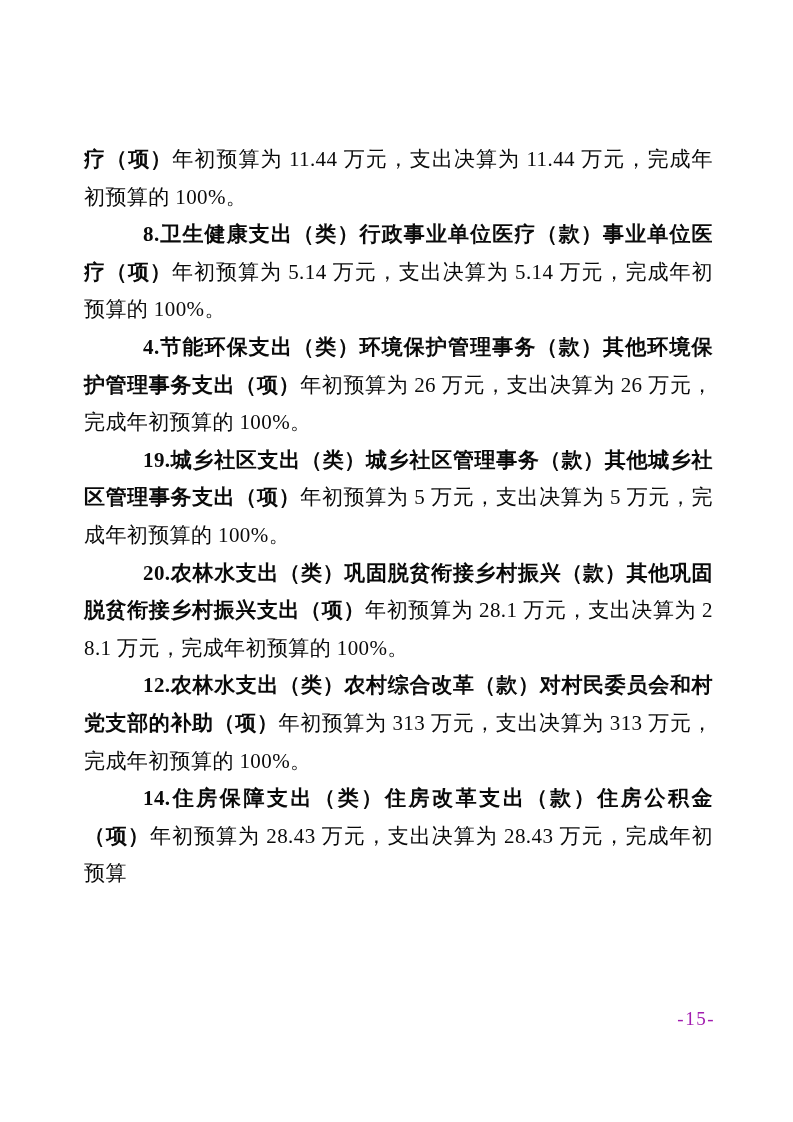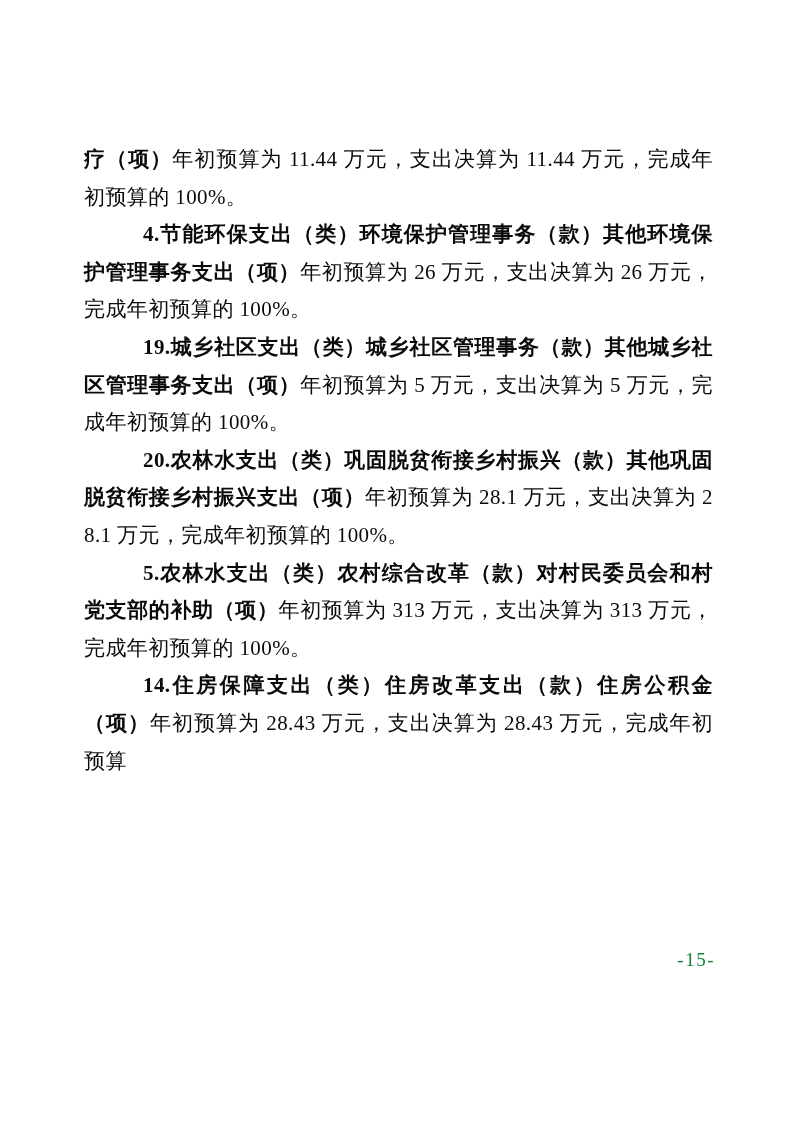--- a/index.html
+++ b/index.html
@@ -33,33 +33,34 @@
     word-break: break-all;
   }
   p.para.indent {
     text-indent: 59px;
   }
   .bold {
     font-weight: 700;
   }
   .page-number {
     position: absolute;
-    top: 949px;
+    top: 1008px;
     right: 110px;
     font-size: 19px;
     letter-spacing: 1.5px;
-    color: #15803d;
+    color: #a21caf;
   }
 </style>
 </head>
 <body>
 
 <div class="page">
   <div class="content">
       <p class="para"><span class="bold">疗（项）</span><span>年初预算为 11.44 万元，支出决算为 11.44 万元，完成年初预算的 100%。</span></p>
+      <p class="para indent"><span class="bold">8.卫生健康支出（类）行政事业单位医疗（款）事业单位医疗（项）</span><span>年初预算为 5.14 万元，支出决算为 5.14 万元，完成年初预算的 100%。</span></p>
       <p class="para indent"><span class="bold">4.节能环保支出（类）环境保护管理事务（款）其他环境保护管理事务支出（项）</span><span>年初预算为 26 万元，支出决算为 26 万元，完成年初预算的 100%。</span></p>
       <p class="para indent"><span class="bold">19.城乡社区支出（类）城乡社区管理事务（款）其他城乡社区管理事务支出（项）</span><span>年初预算为 5 万元，支出决算为 5 万元，完成年初预算的 100%。</span></p>
       <p class="para indent"><span class="bold">20.农林水支出（类）巩固脱贫衔接乡村振兴（款）其他巩固脱贫衔接乡村振兴支出（项）</span><span>年初预算为 28.1 万元，支出决算为 28.1 万元，完成年初预算的 100%。</span></p>
-      <p class="para indent"><span class="bold">5.农林水支出（类）农村综合改革（款）对村民委员会和村党支部的补助（项）</span><span>年初预算为 313 万元，支出决算为 313 万元，完成年初预算的 100%。</span></p>
+      <p class="para indent"><span class="bold">12.农林水支出（类）农村综合改革（款）对村民委员会和村党支部的补助（项）</span><span>年初预算为 313 万元，支出决算为 313 万元，完成年初预算的 100%。</span></p>
       <p class="para indent"><span class="bold">14.住房保障支出（类）住房改革支出（款）住房公积金（项）</span><span>年初预算为 28.43 万元，支出决算为 28.43 万元，完成年初预算</span></p>
     </div>
   <div class="page-number">-15-</div>
 </div>
 
 </body></html>

